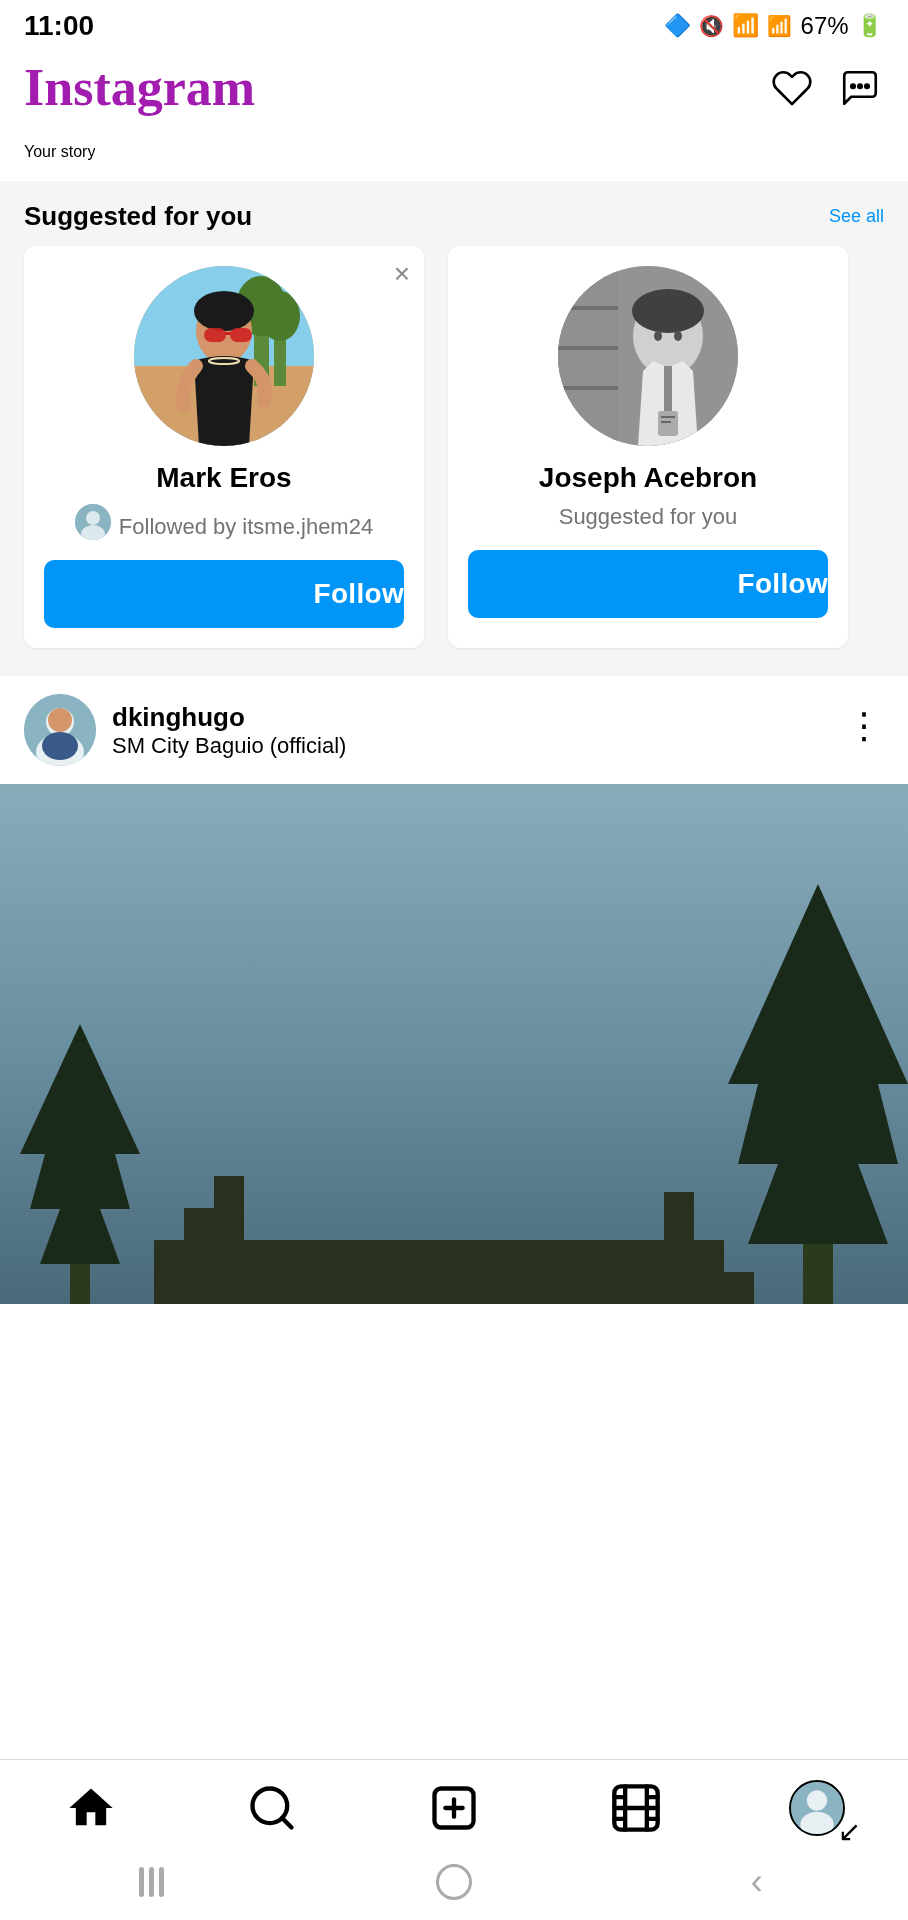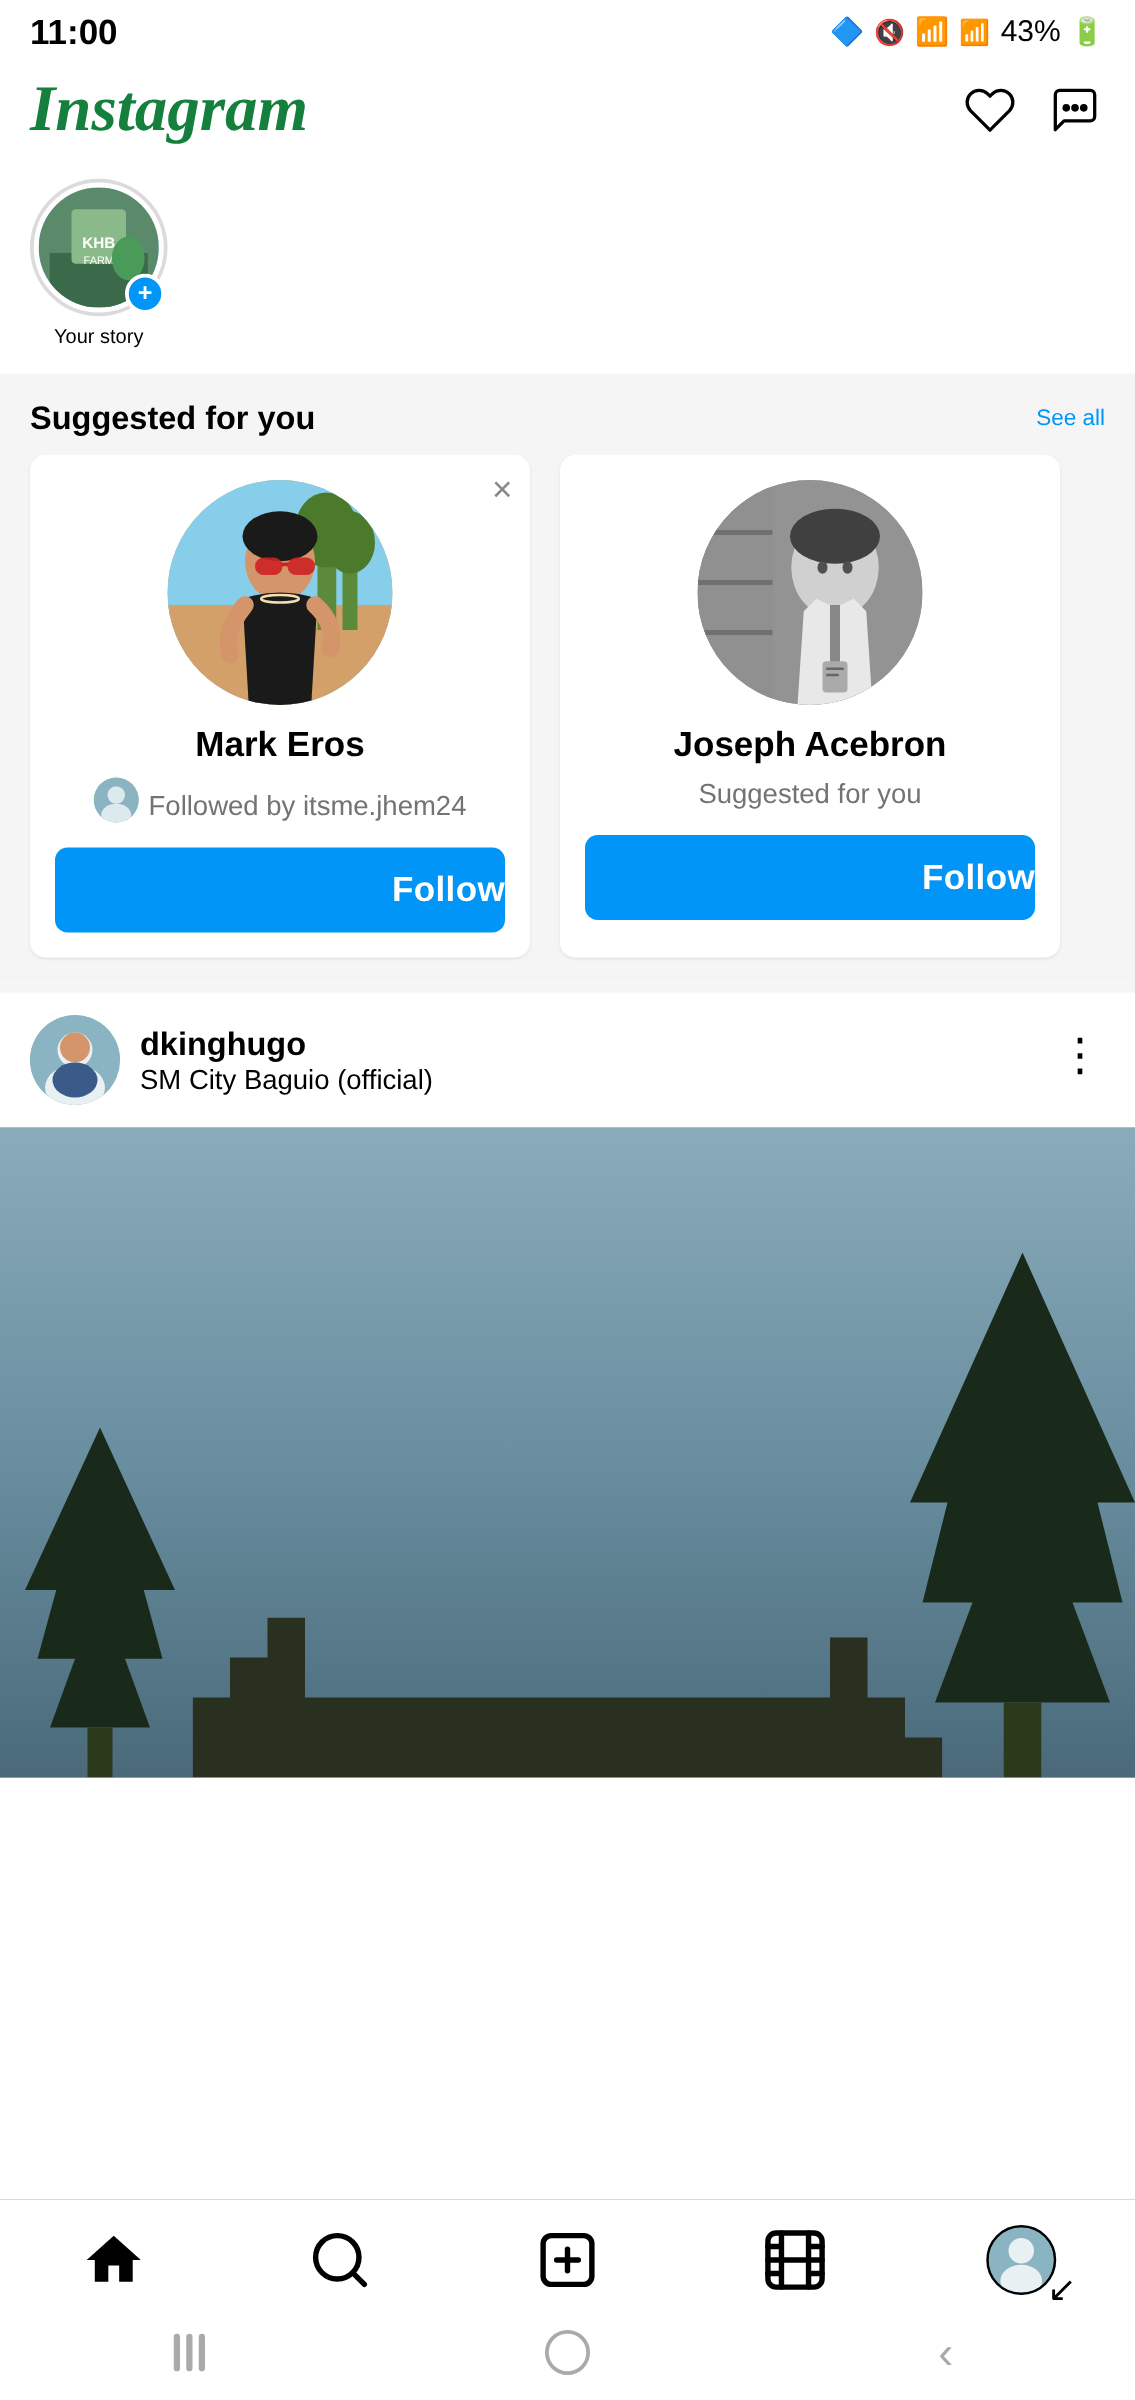--- a/index.html
+++ b/index.html
@@ -38,23 +38,22 @@
     .header {
       display: flex;
       justify-content: space-between;
       align-items: center;
       padding: 10px 24px 16px;
       background: #fff;
     }
     .logo {
       font-family: 'Georgia', serif;
       font-size: 52px;
-      font-style: italic;
       font-weight: 700;
-      color: #15803d;
+      color: #a21caf;
     }
     .header-icons {
       display: flex;
       gap: 20px;
       align-items: center;
     }
     .header-icon {
       width: 48px;
       height: 48px;
       display: flex;
@@ -414,21 +413,21 @@
 </head>
 <body>
 
 <div class="status-bar">
   <span class="status-left">11:00</span>
   <div class="status-right">
     <span>🔷</span>
     <span style="font-size:20px">🔇</span>
     <span>📶</span>
     <span style="font-size:20px">📶</span>
-    <span style="font-size:24px;font-weight:500">43%</span>
+    <span style="font-size:24px;font-weight:500">67%</span>
     <span>🔋</span>
   </div>
 </div>
 
 <div class="header">
   <span class="logo">Instagram</span>
   <div class="header-icons">
     <div class="header-icon">
       <svg viewBox="0 0 24 24" fill="none" stroke="#000" stroke-width="1.5" stroke-linecap="round" stroke-linejoin="round">
         <path d="M20.84 4.61a5.5 5.5 0 0 0-7.78 0L12 5.67l-1.06-1.06a5.5 5.5 0 0 0-7.78 7.78l1.06 1.06L12 21.23l7.78-7.78 1.06-1.06a5.5 5.5 0 0 0 0-7.78z"></path>
@@ -441,37 +440,20 @@
         <circle cx="8" cy="11" r="1" fill="#000"></circle>
         <circle cx="16" cy="11" r="1" fill="#000"></circle>
       </svg>
     </div>
   </div>
 </div>
 
 <div class="stories-row">
 
   <div class="story-item">
-    <div class="story-avatar-wrap">
-      <div class="story-avatar-ring story-avatar-ring-none">
-        <div class="story-avatar-inner">
-
-          <svg viewBox="0 0 110 110" xmlns="http://www.w3.org/2000/svg">
-            <rect width="110" height="110" fill="#5a8a6a"></rect>
-            <rect x="10" y="60" width="90" height="50" fill="#3a6a4a"></rect>
-            <rect x="30" y="20" width="50" height="50" fill="#8aba8a" rx="4"></rect>
-            <text x="55" y="55" text-anchor="middle" font-size="14" font-weight="bold" fill="#fff">KHB</text>
-            <text x="55" y="70" text-anchor="middle" font-size="10" fill="#fff">FARM</text>
-
-            <ellipse cx="82" cy="65" rx="15" ry="20" fill="#4a9a5a"></ellipse>
-          </svg>
-        </div>
-      </div>
-      <div class="story-add-btn">+</div>
-    </div>
     <span class="story-label">Your story</span>
   </div>
 
 </div>
 
 <div class="suggested-section">
   <div class="suggested-header">
     <span class="suggested-title">Suggested for you</span>
     <span class="see-all-link">See all</span>
   </div>

